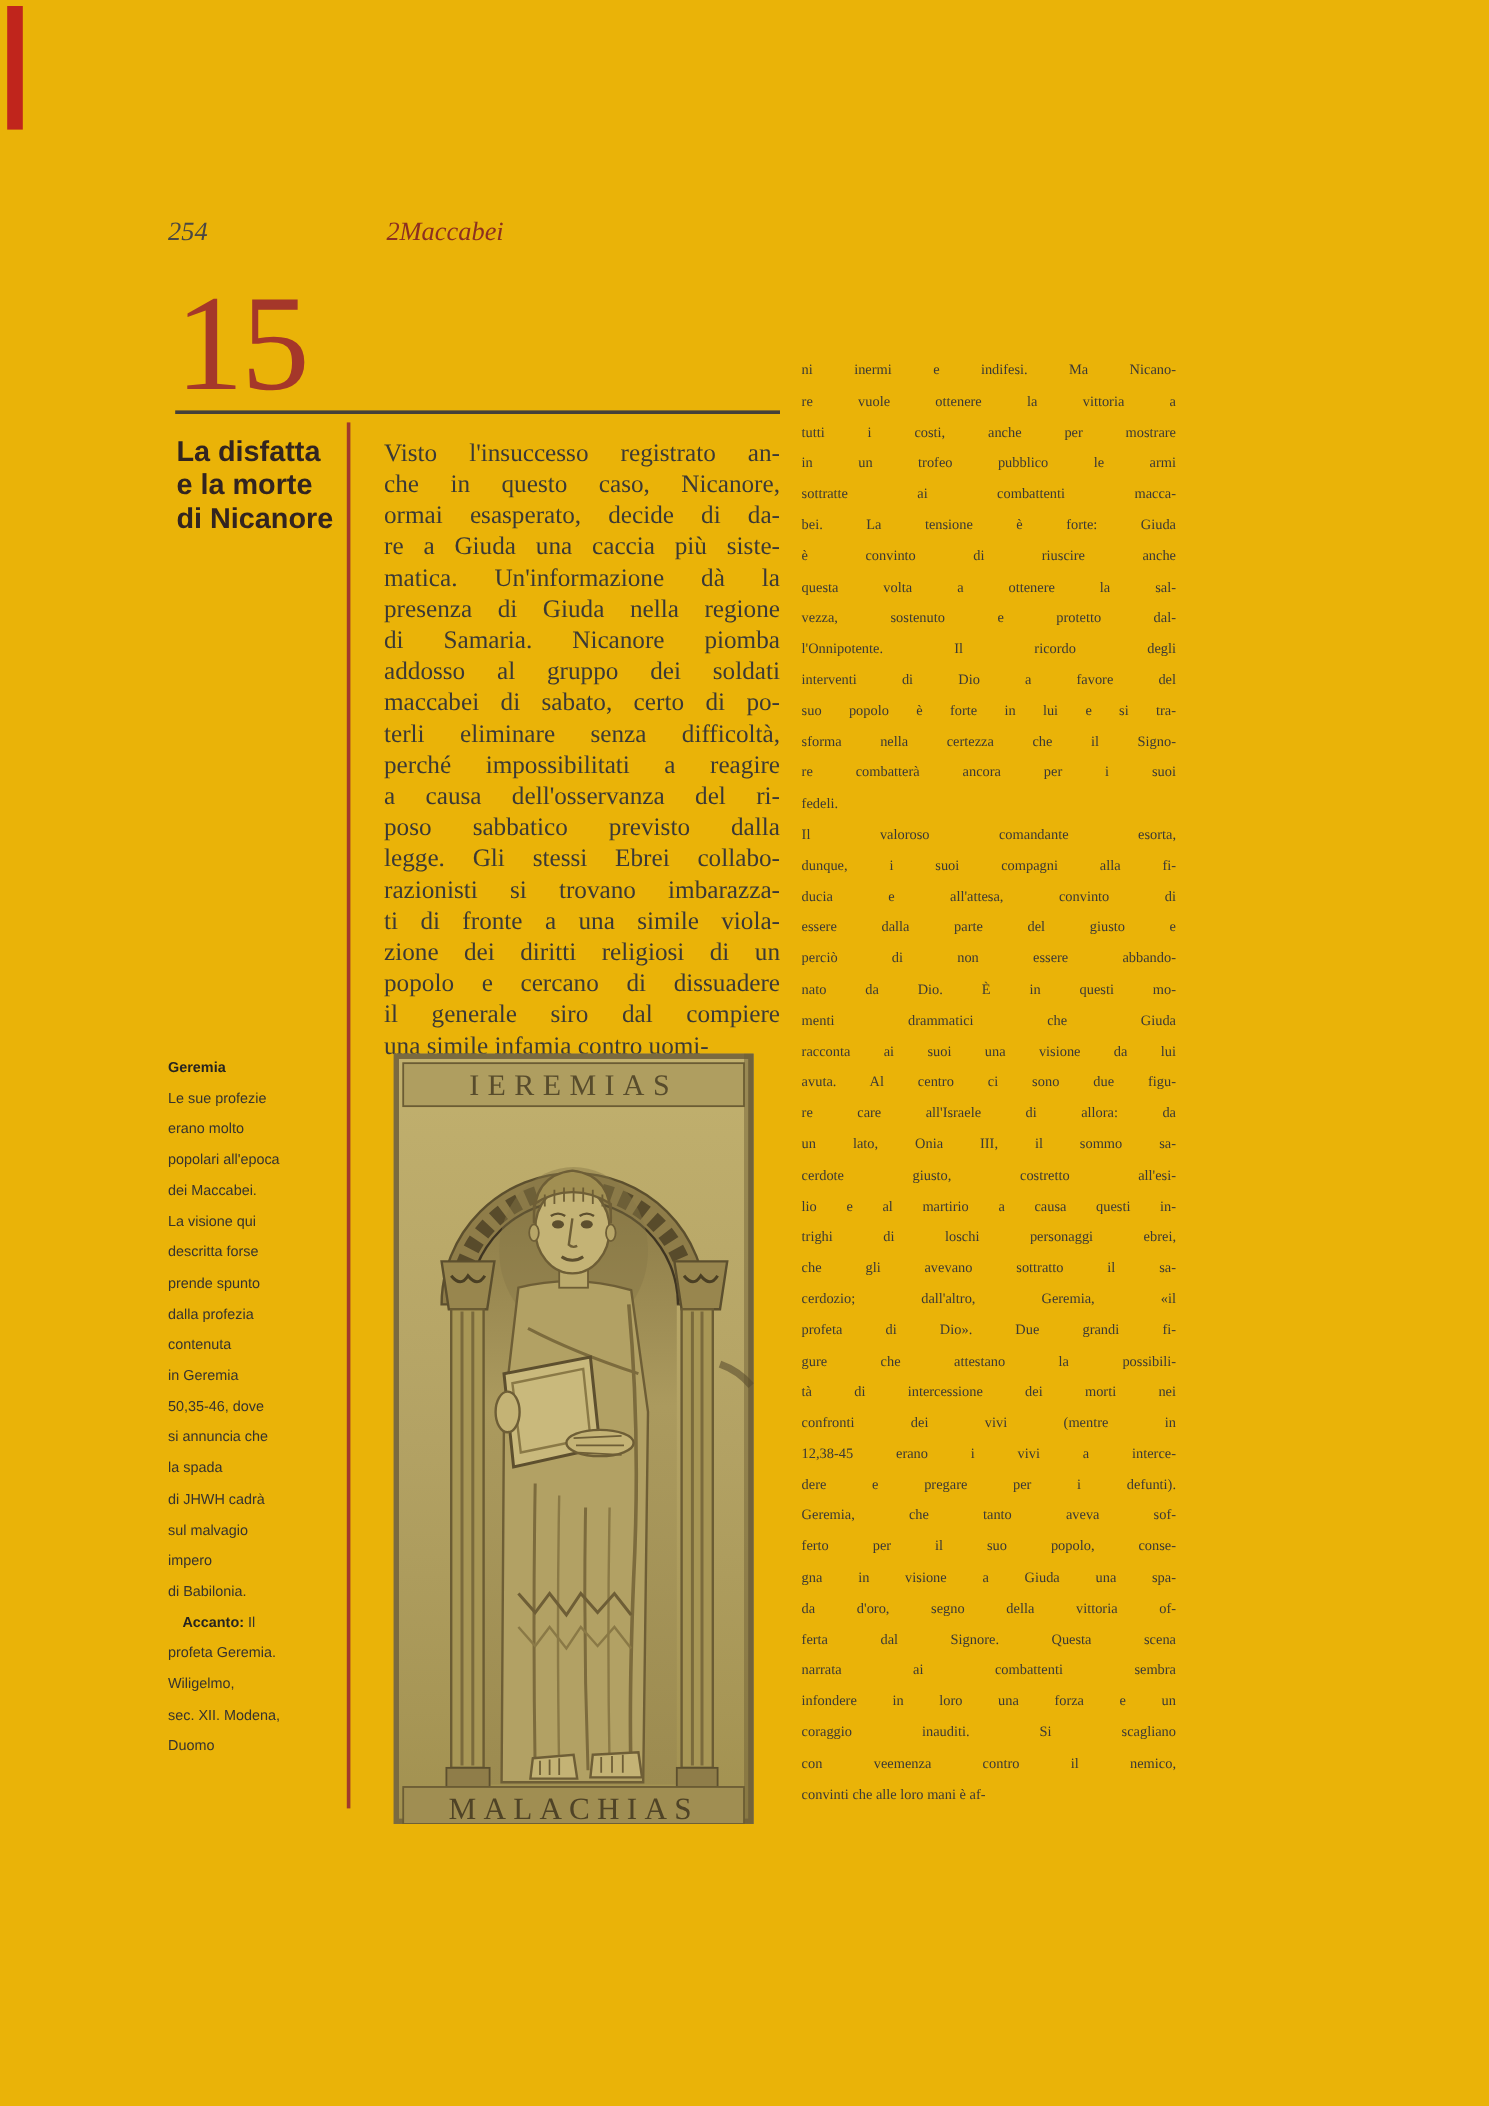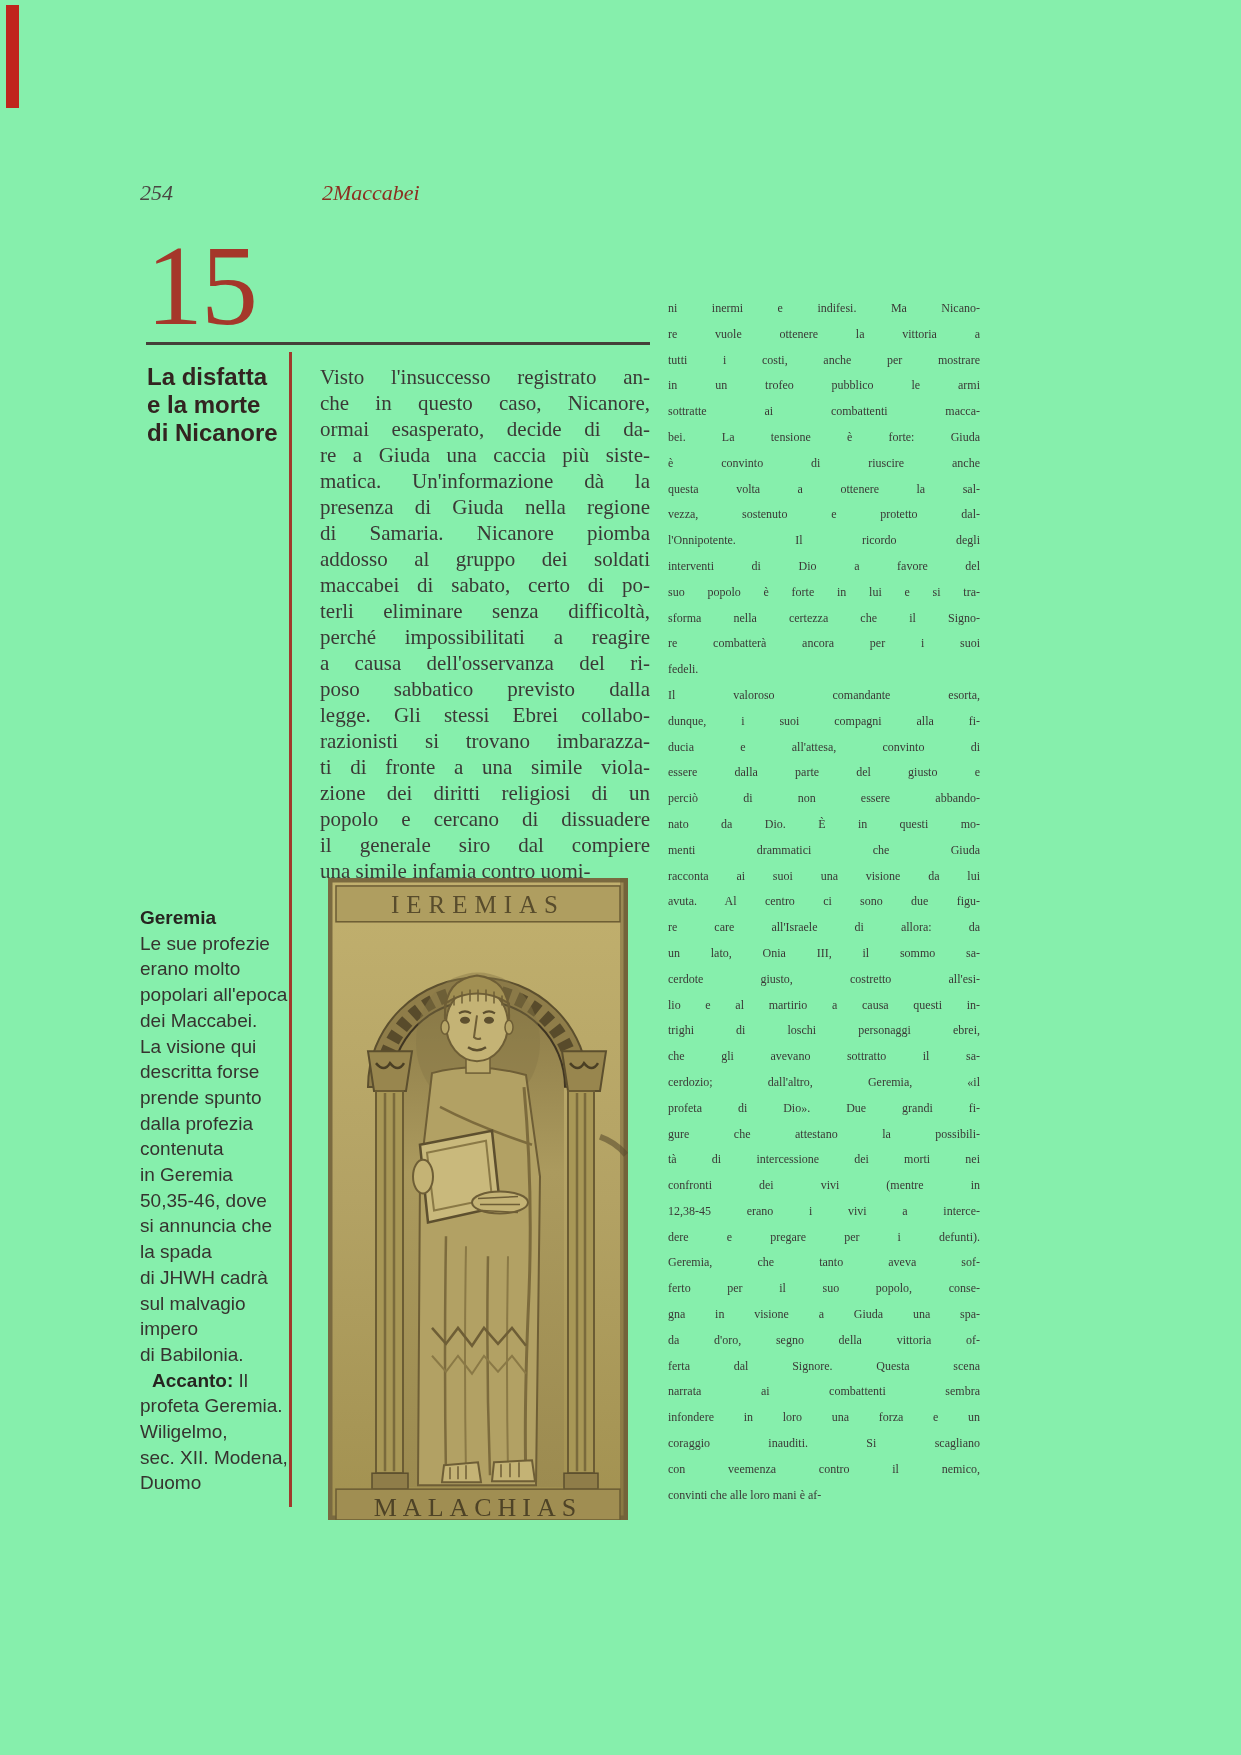--- a/index.html
+++ b/index.html
@@ -1,19 +1,19 @@
 <!DOCTYPE html>
 <html><head>
 <meta charset="utf-8">
 <style>
   html,body{margin:0;padding:0;background:#e8e6e0;}
   .page{
     position:relative;
     width:1241px;height:1755px;
-    background:#86efac;
+    background:#eab308;
     overflow:hidden;
     font-family:"Liberation Serif", serif;
   }
   .red-tab{
     position:absolute;left:6px;top:5px;width:13px;height:103px;
     background:#c0251c;
   }
   .hdr{position:absolute;top:180px;font-style:italic;font-size:22px;color:#4a4743;}
   .hdr-num{left:140px;}
   .hdr-book{left:322px;color:#8c3021;}
@@ -39,23 +39,23 @@
   .col{
     position:absolute;color:#3b3936;
     font-family:"Liberation Serif",serif;
   }
   .col .tline{text-align:justify;text-align-last:justify;white-space:nowrap;overflow:visible;}
   .col .tlast{text-align-last:left;}
   .col1{left:320px;top:364px;width:330px;font-size:21px;line-height:26px;}
   .col2{left:668px;top:296px;width:312px;font-size:12px;line-height:25.8px;}
   .plainlines .tline{white-space:nowrap;}
   .margin-note{
-    position:absolute;left:140px;top:905px;width:160px;
+    position:absolute;left:140px;top:877px;width:160px;
     font-family:"Liberation Sans",sans-serif;
-    font-size:19px;line-height:25.7px;color:#36332f;
+    font-size:12px;line-height:25.7px;color:#36332f;
   }
   .margin-note .mn-title{font-weight:bold;color:#262420;}
   .margin-note .accanto b{font-weight:bold;color:#262420;margin-left:12px;}
   .relief{
     position:absolute;left:328px;top:878px;width:300px;height:642px;
     box-shadow:0 0 0 1px #9a8c5e inset;
   }
   .relief svg{display:block;width:100%;height:100%;}
 </style>
 </head>

